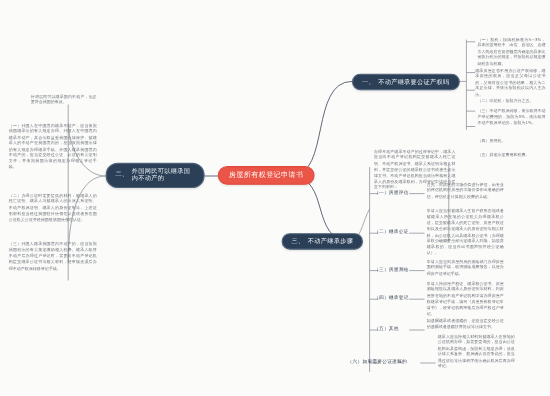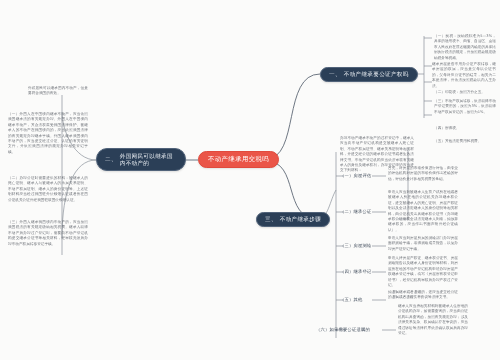--- a/index.html
+++ b/index.html
@@ -111,21 +111,21 @@
       <path d="M372,300 L386,300"></path>
       <path d="M382,330 L396,330"></path>
     </g>
 
     <g fill="none" stroke="#8a9099" stroke-width="0.7">
       <path d="M62,95 L62,255"></path>
     </g>
   </svg>
 
   <div class="pill pill-root" style="left:198px;top:151px;">
-    <span>不动产继承用交税吗</span>
+    <span>房屋所有权登记申请书</span>
   </div>
 
   <div class="pill pill-branch wrap" style="left:96px;top:148px;width:90px;height:23px;border-radius:11px;">
     <span class="idx">二、</span>
     <span>外国网民可以继承国内不动产的</span>
   </div>
 
   <div class="para" style="left:28px;top:86px;width:60px;">外籍居民可以继承国内不动产，但是要符合我国的有效。</div>
   <div class="para" style="left:8px;top:112px;width:80px;">（一）外国人在中国境内继承不动产，应当依照我国继承法的有关规定办理。外国人在中国境内继承不动产，其合法权益受我国法律保护。被继承人的不动产在我国境内的，应当依照我国法律的有关规定办理继承手续。外国人继承我国境内不动产的，应当提交经过公证、认证的有关证明文件，并依照我国法律的规定办理相关登记手续。</div>
   <div class="para" style="left:8px;top:176px;width:80px;">（二）办理公证时需要提供的材料：被继承人的死亡证明、继承人与被继承人的亲属关系证明、不动产权属证明、继承人的身份证明等。上述证明材料应当经过我国驻外使领馆认证或者所在国公证机关公证并经我国驻该国使领馆认证。</div>

